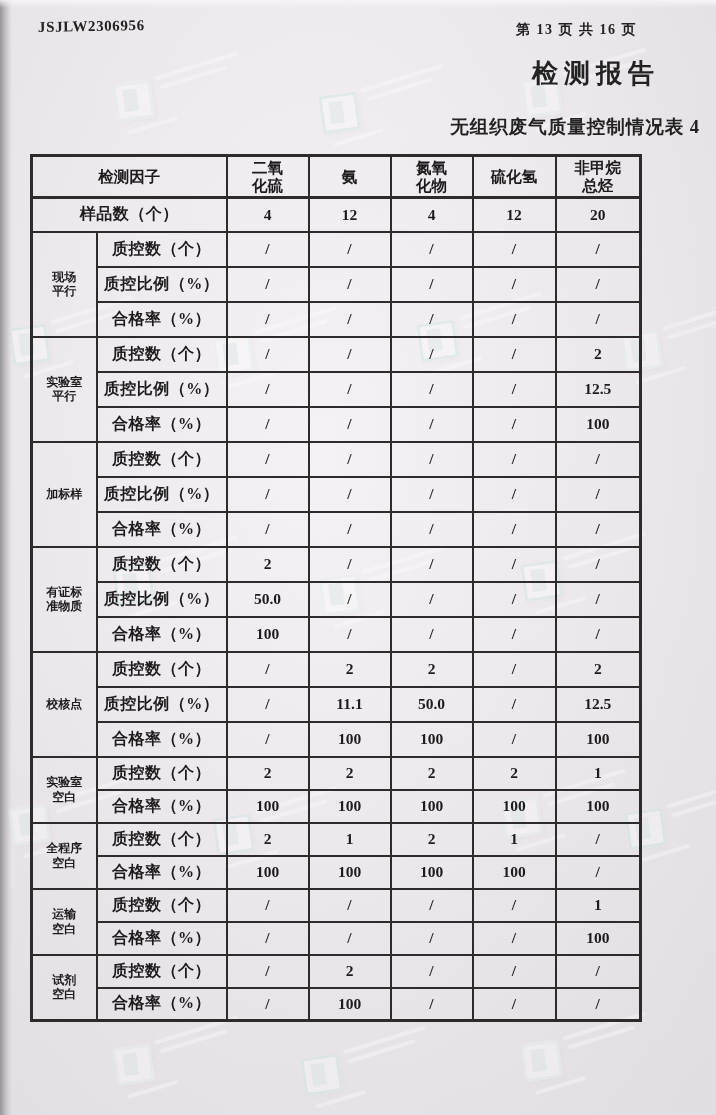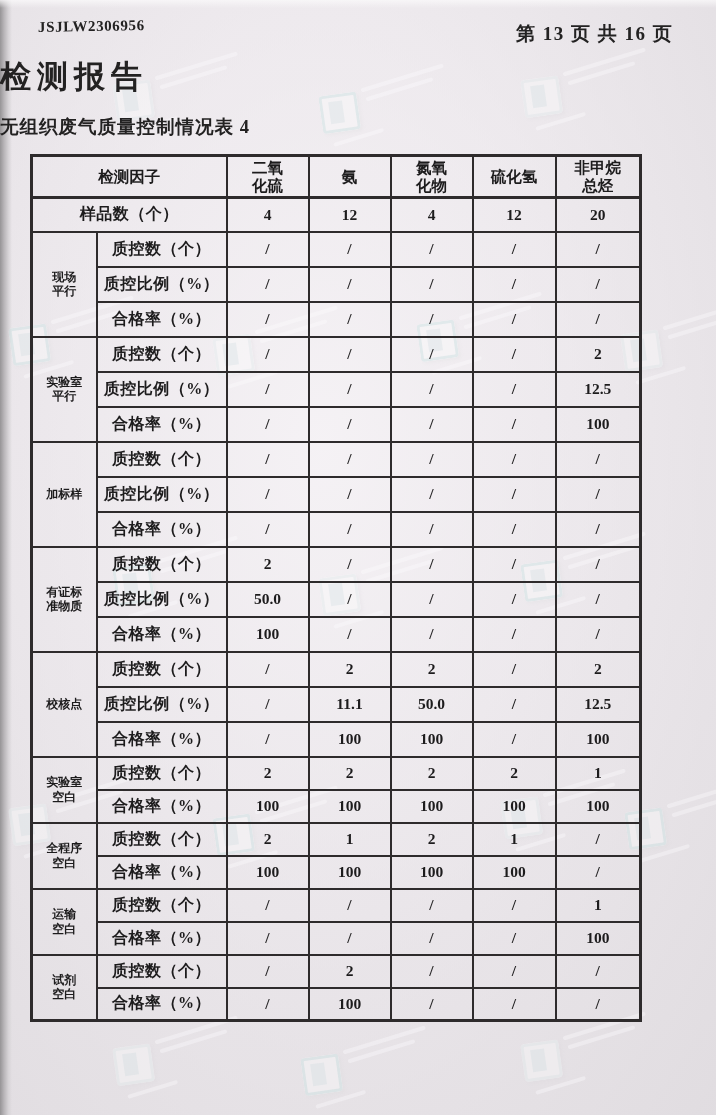--- a/index.html
+++ b/index.html
@@ -17,28 +17,28 @@
   }
   .scan-top{
     position:absolute;left:0;top:0;width:716px;height:8px;
     background:linear-gradient(180deg,rgba(250,249,250,.8),rgba(250,249,250,0));
   }
   .report-no{
     position:absolute;left:38px;top:18px;font-size:15px;font-weight:bold;
     letter-spacing:.6px;transform:rotate(-1deg);
   }
   .page-indicator{
-    position:absolute;left:516px;top:21px;font-size:19px;font-weight:bold;letter-spacing:1.5px;
+    position:absolute;left:516px;top:21px;font-size:14px;font-weight:bold;letter-spacing:1.5px;
   }
   .title{
-    position:absolute;left:0;top:56px;width:660px;text-align:left;
-    font-size:31px;font-weight:bold;letter-spacing:6px;margin:0;
+    position:absolute;left:0;top:56px;width:660px;text-align:right;
+    font-size:26px;font-weight:bold;letter-spacing:6px;margin:0;
   }
   .subtitle{
-    position:absolute;left:0;top:114px;width:700px;text-align:left;
+    position:absolute;left:0;top:114px;width:700px;text-align:right;
     font-size:18.5px;font-weight:bold;letter-spacing:1px;margin:0;
   }
   
   .wm{position:absolute;width:160px;height:70px;transform:rotate(-17deg);opacity:.5;pointer-events:none;}
   .wm .sq{
     position:absolute;left:0;top:16px;width:38px;height:38px;border-radius:4px;
     background:rgba(253,252,253,.8);
     box-shadow:inset 0 0 0 3px rgba(215,228,230,.55), 2px 2px 3px rgba(210,206,212,.35);
     transform:rotate(9deg);
   }

